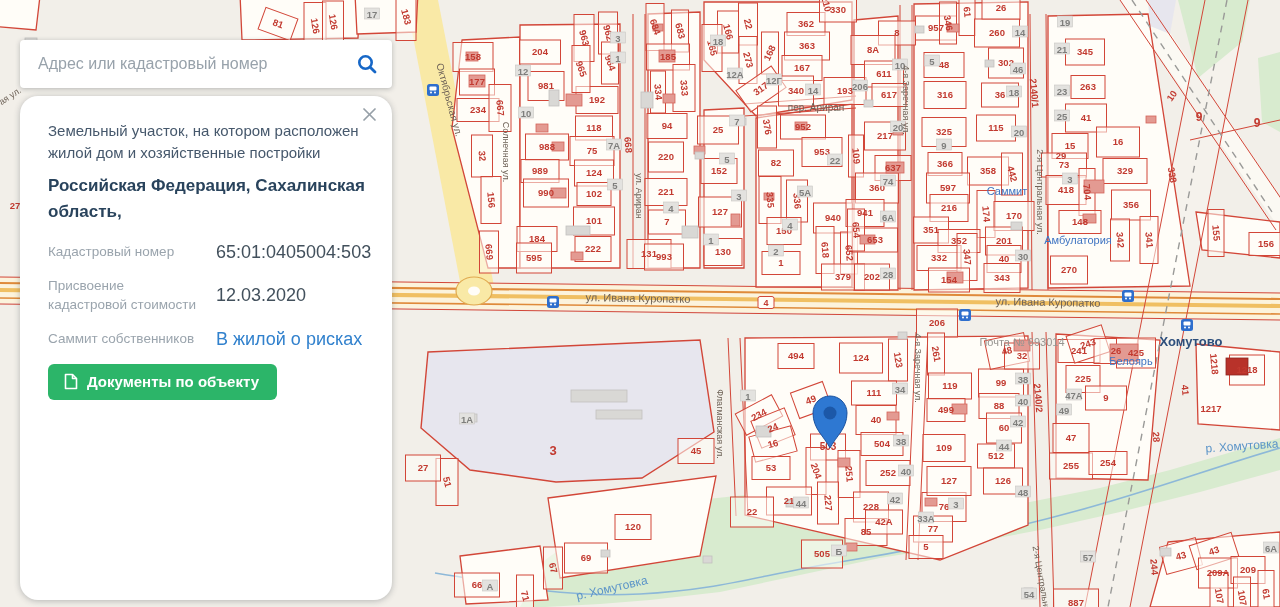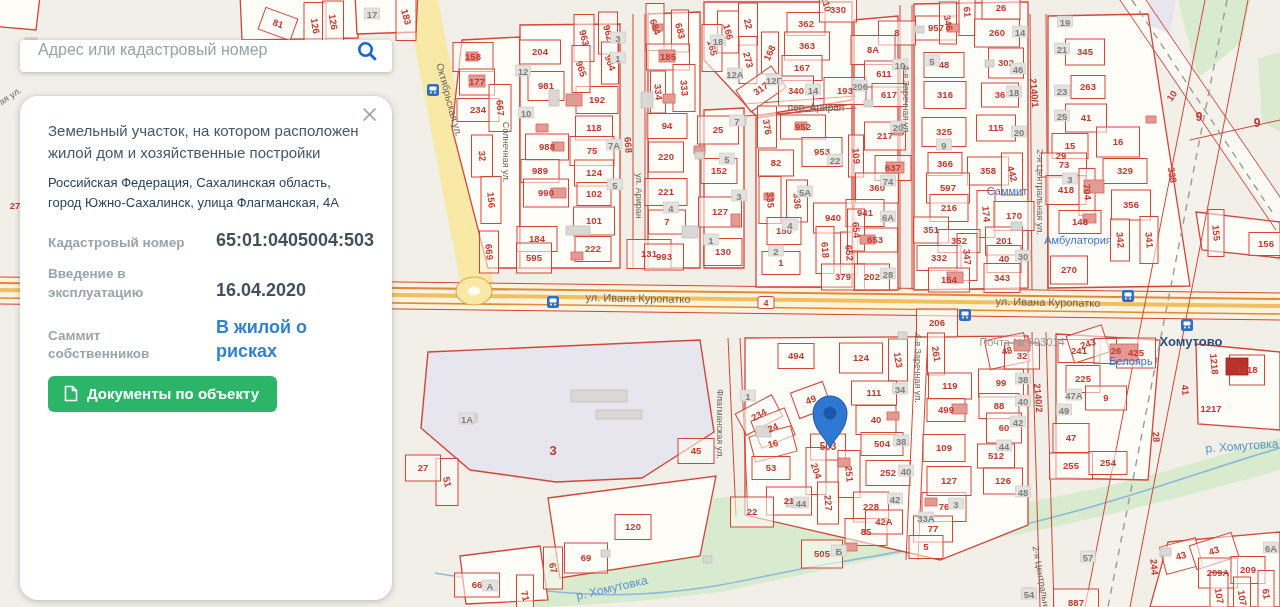--- a/index.html
+++ b/index.html
@@ -1,32 +1,32 @@
 <!DOCTYPE html>
 <html><head>
 <meta charset="utf-8">
 <style>
   html,body{margin:0;padding:0;background:#ddd;}
   *{box-sizing:border-box;font-family:"Liberation Sans","DejaVu Sans",sans-serif;}
   .stage{position:relative;width:1280px;height:607px;overflow:hidden;background:#f2efe9;}
   svg#map{position:absolute;left:0;top:0;}
   
-  .search{position:absolute;left:20px;top:40px;width:372px;height:32px;background:#fff;
-    border-radius:4px;box-shadow:0 1px 5px rgba(40,50,60,.3);display:flex;align-items:flex-start;padding:0 14px 0 16px;}
+  .search{position:absolute;left:20px;top:40px;width:372px;height:48px;background:#fff;
+    border-radius:4px;box-shadow:0 1px 5px rgba(40,50,60,.3);display:flex;align-items:center;padding:0 14px 0 16px;}
   .search input{flex:1;border:none;outline:none;font-size:16px;color:#34404a;background:transparent;}
   .search input::placeholder{color:#98a2ab;}
   .sicon{flex:0 0 auto;cursor:pointer;}
   
   .card{position:absolute;left:20px;top:96px;width:372px;height:504px;background:#fff;border-radius:18px;
     box-shadow:0 1px 6px rgba(40,50,60,.3);padding:22px 26px 14px 28px;overflow:hidden;}
   .close{position:absolute;top:10px;right:12px;width:22px;height:22px;border:none;background:transparent;
     color:#97a0a8;font-size:17px;line-height:22px;cursor:pointer;padding:0;}
   .desc{font-size:15px;line-height:1.47;color:#46586c;margin:2px 0 9px 0;}
-  .addr{font-size:13px;line-height:1.5;font-weight:400;color:#29435c;margin-bottom:16px;}
-  .row{display:flex;align-items:flex-end;margin-bottom:13px;font-weight:bold;}
+  .addr{font-size:17px;line-height:1.5;font-weight:700;color:#29435c;margin-bottom:16px;}
+  .row{display:flex;align-items:center;margin-bottom:13px;}
   .rlab{width:168px;flex:0 0 auto;font-size:13.5px;line-height:1.35;color:#9aa4ad;padding-right:14px;}
   .rval{flex:1;font-size:18px;line-height:1.35;color:#42505c;}
   .rval.link{color:#3181cd;cursor:pointer;}
   .docs{display:flex;align-items:center;gap:9px;margin-top:9px;border:none;cursor:pointer;
     background:#2cb569;color:#fff;font-size:15px;font-weight:700;border-radius:6px;padding:9px 18px 10px 16px;}
 </style>
 </head>
 <body>
 
 <div class="stage">
@@ -707,30 +707,29 @@
   <div class="card">
     <button class="close">
       <svg width="15" height="15" viewBox="0 0 15 15">
         <line x1="2" y1="2" x2="13" y2="13" stroke="#97a0a8" stroke-width="1.7" stroke-linecap="round"></line>
         <line x1="13" y1="2" x2="2" y2="13" stroke="#97a0a8" stroke-width="1.7" stroke-linecap="round"></line>
       </svg>
     </button>
     <div class="desc">Земельный участок, на котором расположен жилой дом и хозяйственные постройки</div>
     <div class="addr">
       <span>Российская Федерация, Сахалинская область,</span><br>
-      <span>город Южно-Сахалинск, улица Флагманская, 4А</span>
     </div>
     <div id="rows">
         <div class="row">
           <div class="rlab">Кадастровый номер</div>
           <div class="rval">65:01:0405004:503</div>
         </div>
         <div class="row">
-          <div class="rlab">Введение в эксплуатацию</div>
-          <div class="rval">16.04.2020</div>
+          <div class="rlab">Присвоение кадастровой стоимости</div>
+          <div class="rval">12.03.2020</div>
         </div>
         <div class="row">
           <div class="rlab">Саммит собственников</div>
           <div class="rval link">В жилой о рисках</div>
         </div>
       </div>
     <button class="docs">
       <svg width="14" height="17" viewBox="0 0 14 17">
         <path d="M1.5,1.5 h7 l4,4 v10 h-11 z" fill="none" stroke="#ffffff" stroke-width="1.6" stroke-linejoin="round"></path>
         <path d="M8.5,1.5 v4 h4" fill="none" stroke="#ffffff" stroke-width="1.6" stroke-linejoin="round"></path>

